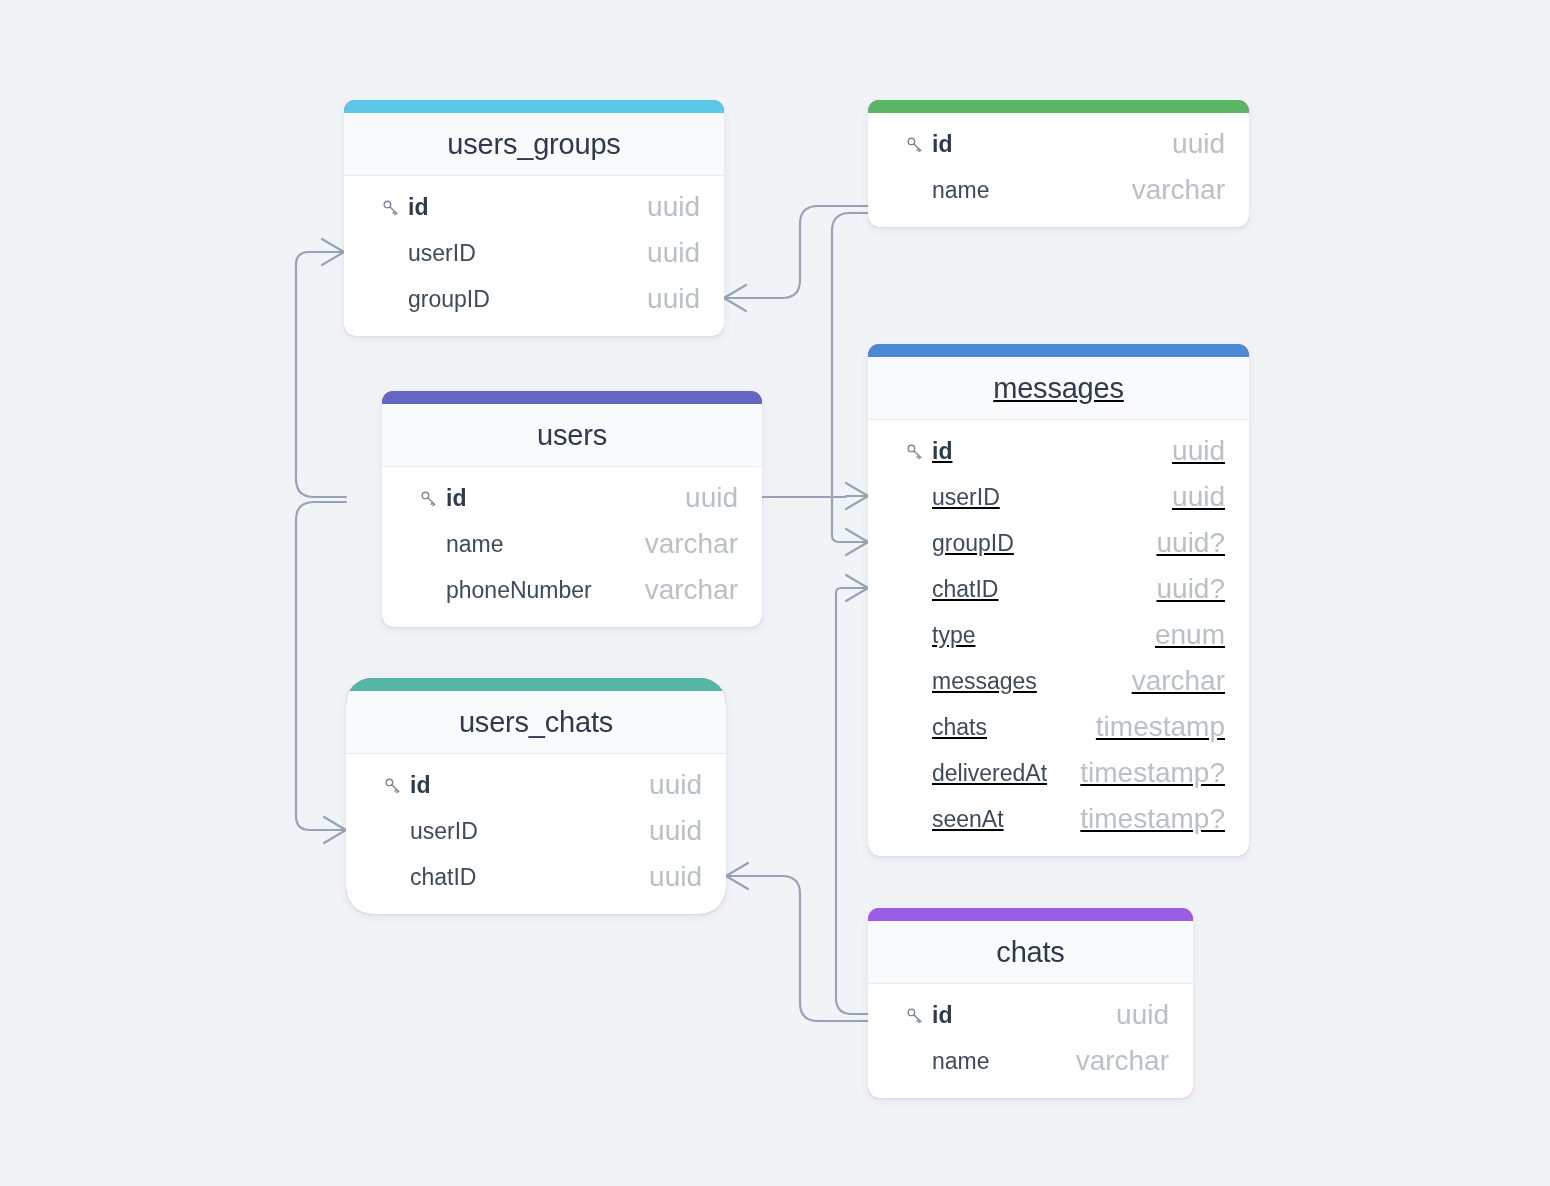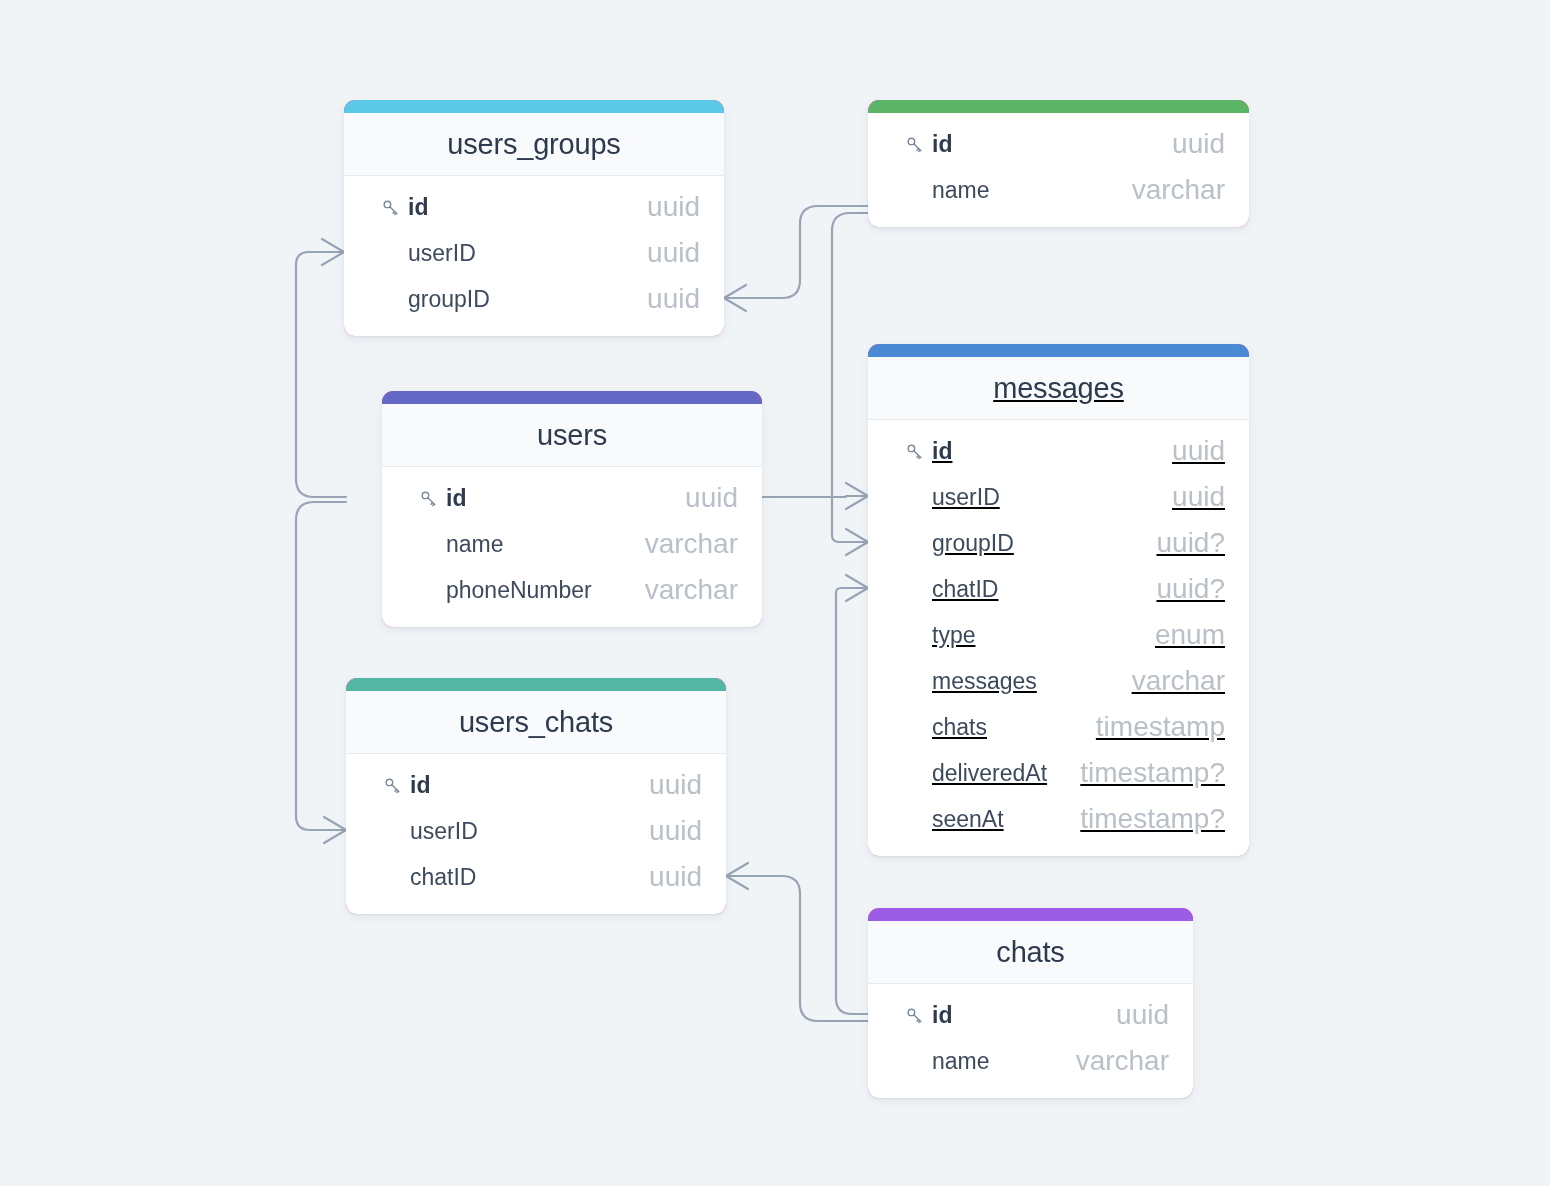--- a/index.html
+++ b/index.html
@@ -294,21 +294,21 @@
             <span class="field-name">deliveredAt</span>
             <span class="field-type">timestamp?</span>
           </div>
           <div class="field-row">
             <div class="key-slot"></div>
             <span class="field-name">seenAt</span>
             <span class="field-type">timestamp?</span>
           </div>
         </div>
       </div>
-      <div class="table-card" style="left: 346px; top: 678px; width: 380px;">
+      <div class="table-card" style="left: 346px; top: 678px; width: 380px; border-radius: 26px;">
         <div class="accent-bar" style="background: rgb(84, 183, 166);"></div>
         <div class="table-title-row">
           <div class="table-title">users_chats</div>
         </div>
         <div class="fields">
           <div class="field-row">
             <div class="key-slot">
               <svg class="key-icon" viewBox="0 0 24 24" fill="none" xmlns="http://www.w3.org/2000/svg">
                 <g stroke="#7d8a9c" stroke-width="1.8" stroke-linecap="round" stroke-linejoin="round">
                   <circle cx="8.1" cy="8.1" r="4.1"></circle>

